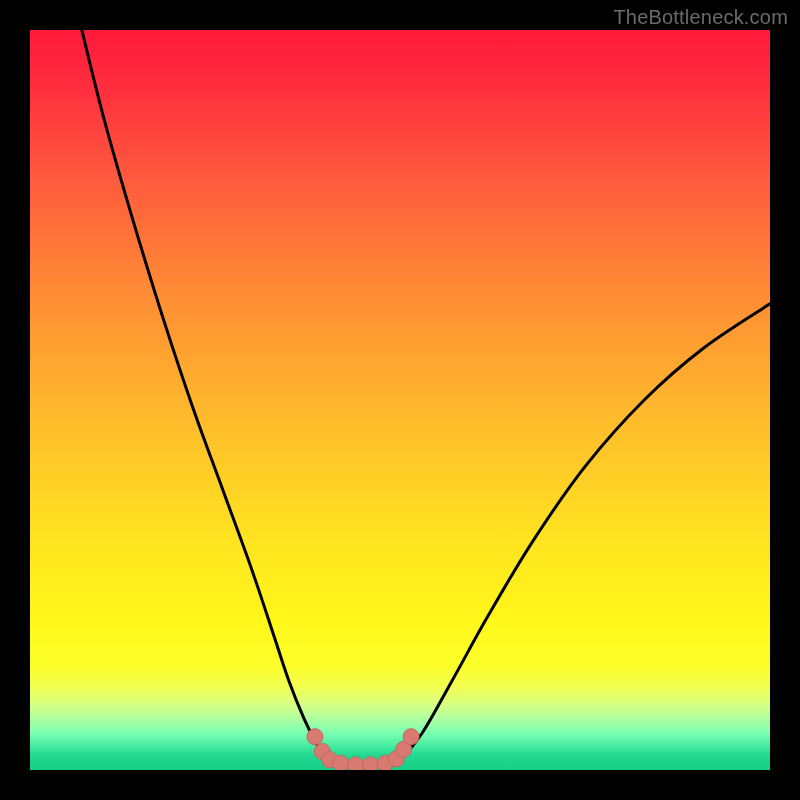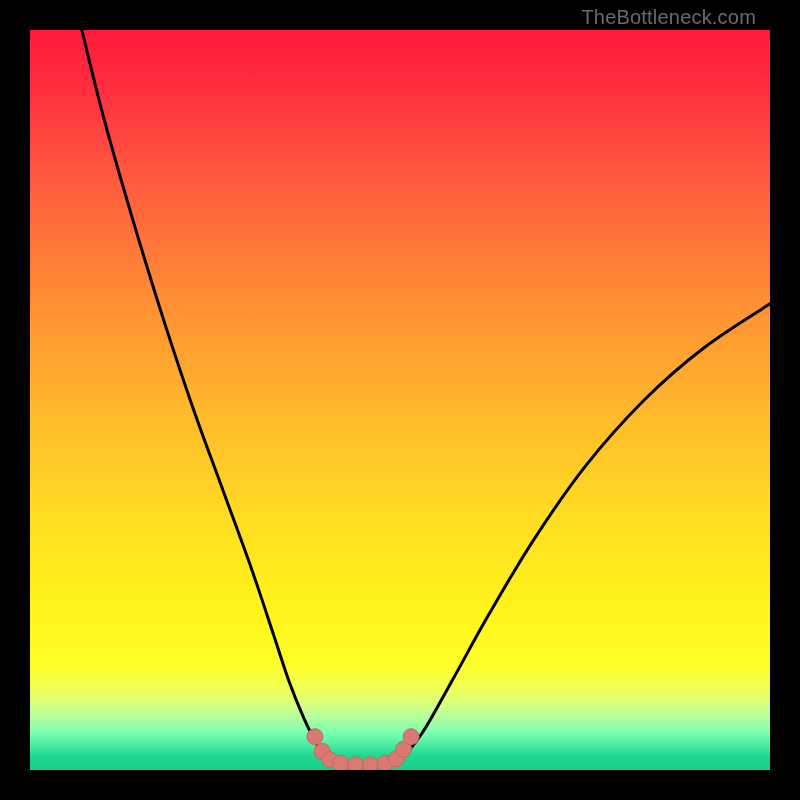--- a/index.html
+++ b/index.html
@@ -43,21 +43,21 @@
       #b0ffa0 93%,
       #7affb0 95%,
       #40e8a0 97%,
       #22d890 98%,
       #18cf88 100%
     );
   }
   .watermark {
     position: absolute;
     top: 6px;
-    right: 44px;
+    right: 12px;
     color: #6b6b6b;
     font-size: 20px;
     font-weight: 500;
     letter-spacing: 0.2px;
   }
   svg.curve {
     position: absolute;
     inset: 0;
   }
 </style>

